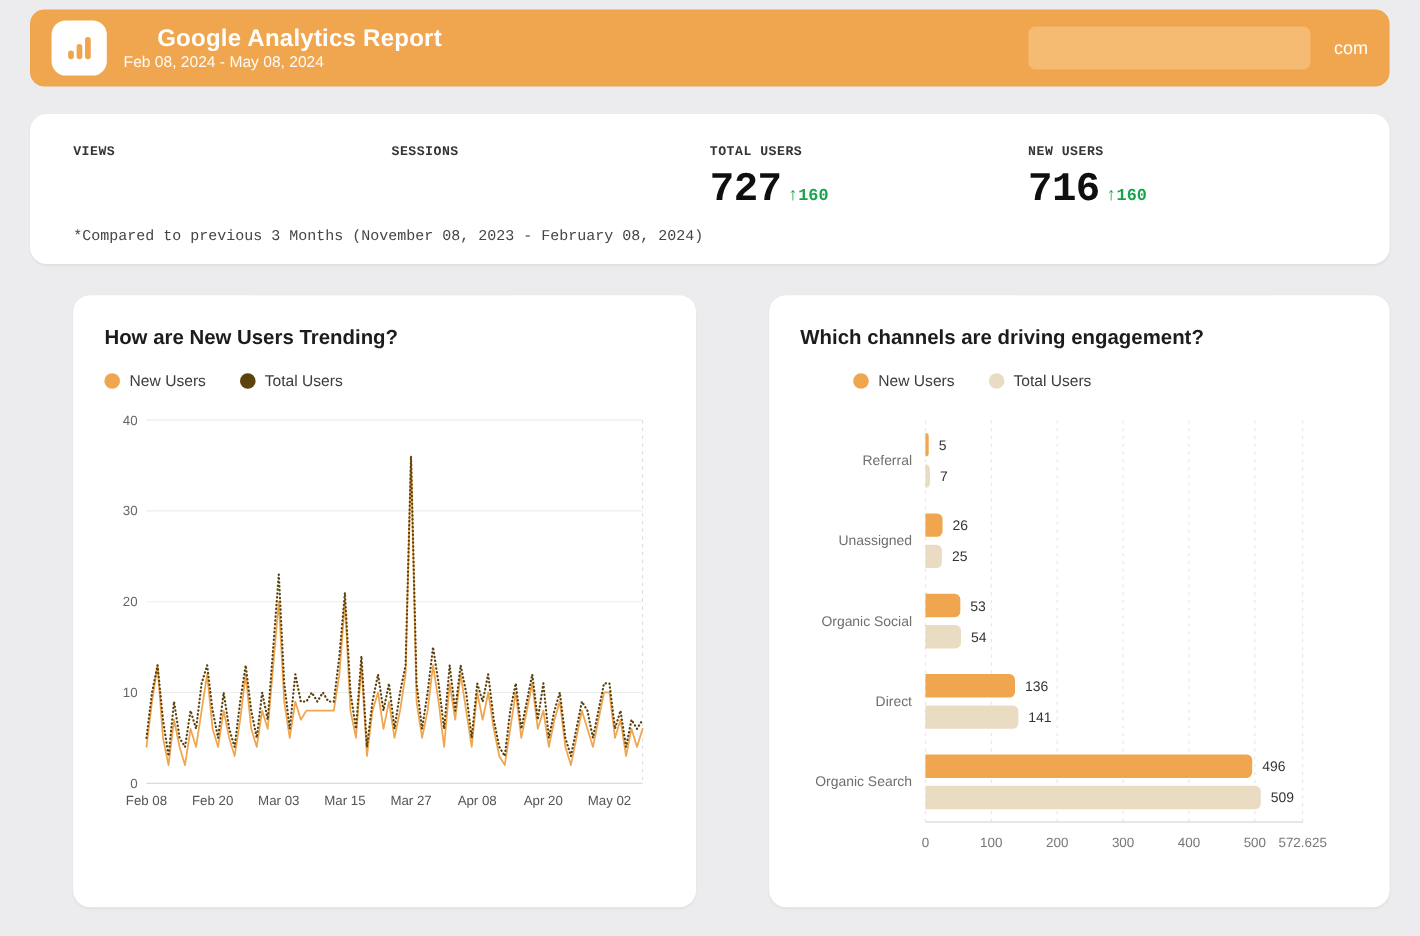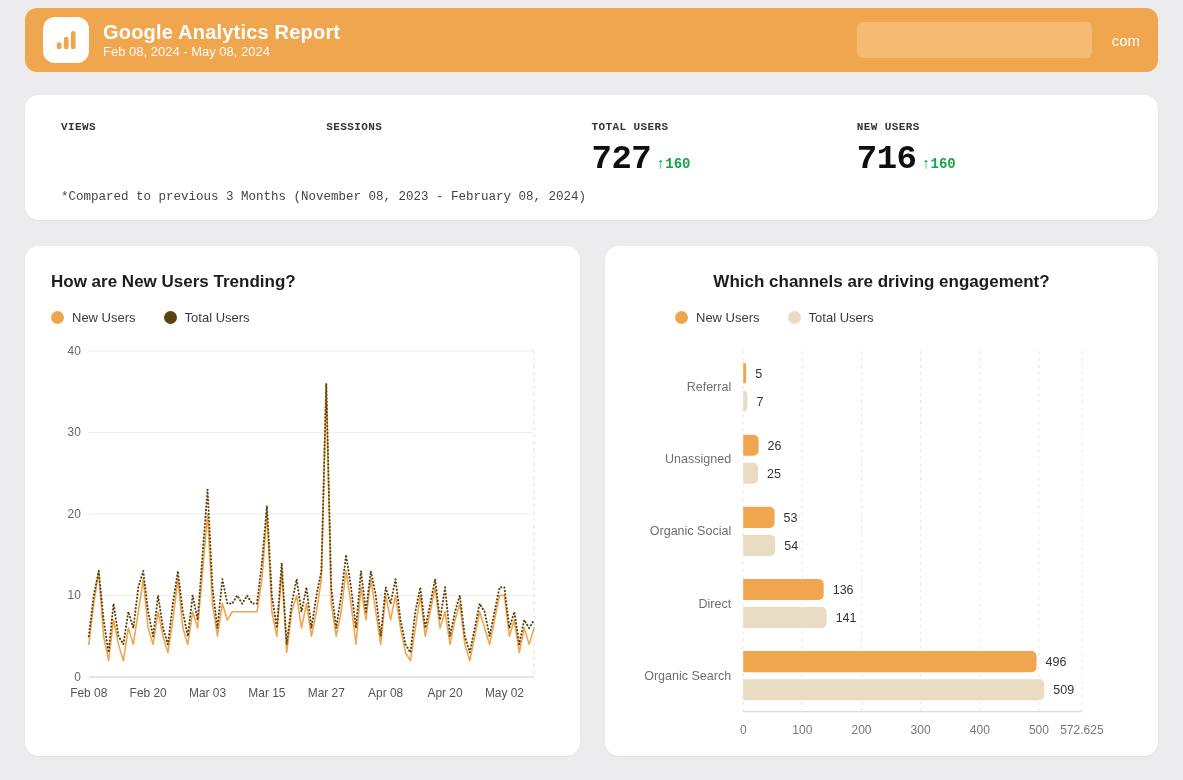--- a/index.html
+++ b/index.html
@@ -22,21 +22,21 @@
     gap: 14px;
   }
   .app-icon {
     width: 46px; height: 46px;
     background: #fff;
     border-radius: 12px;
     display: flex; align-items: center; justify-content: center;
     flex: none;
   }
   .header-titles { flex: 1; }
-  .header-title { color: #fff; font-size: 20px; font-weight: bold; letter-spacing: .2px; }
+  .header-title { color: #fff; font-size: 20px; font-weight: bold; letter-spacing: .2px; margin-left: 28px; }
   .header-sub { color: rgba(255,255,255,.95); font-size: 13px; margin-top: 0; }
   .redacted-box {
     width: 235px; height: 36px;
     background: #f5bb72;
     border-radius: 6px;
     flex: none;
   }
   .domain-suffix { color: #fff; font-size: 15px; margin-left: 6px; }
 
   
@@ -58,23 +58,24 @@
   .kpi-foot { margin-top: 12px; font-size: 12.5px; color: #454545; }
 
   
   .charts { display: flex; gap: 25px; margin-top: 26px; }
   .chart-card {
     background: #fff;
     border-radius: 14px;
     padding: 26px 26px 18px;
     height: 510px;
     box-shadow: 0 1px 2px rgba(0,0,0,.05);
+    margin-left: 36px;
   }
   .chart-card.left  { width: 555px; }
-  .chart-card.right { width: 553px; text-align: center; }
+  .chart-card.right { width: 553px; }
   .chart-title { font-size: 17px; font-weight: bold; color: #1c1c1c; }
   .legend { display: flex; gap: 28px; margin-top: 18px; align-items: center; }
   .legend.indent { margin-left: 44px; }
   .legend-item { display: flex; align-items: center; gap: 8px; font-size: 13px; color: #3c3c3c; }
   .dot { width: 13px; height: 13px; border-radius: 50%; background: #ccc; flex: none; }
   svg.chart { display: block; margin-top: 14px; width: 100%; height: auto; }
   svg text { font-family: "Liberation Sans", sans-serif; }
 </style>
 </head>
 <body>

